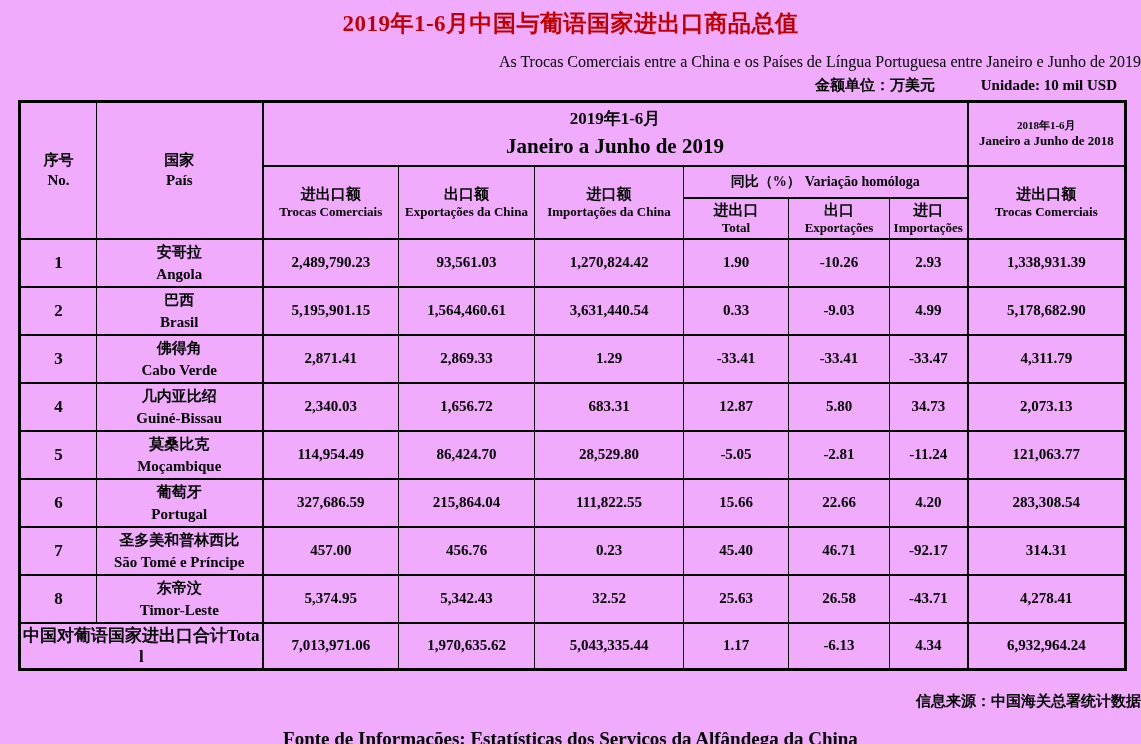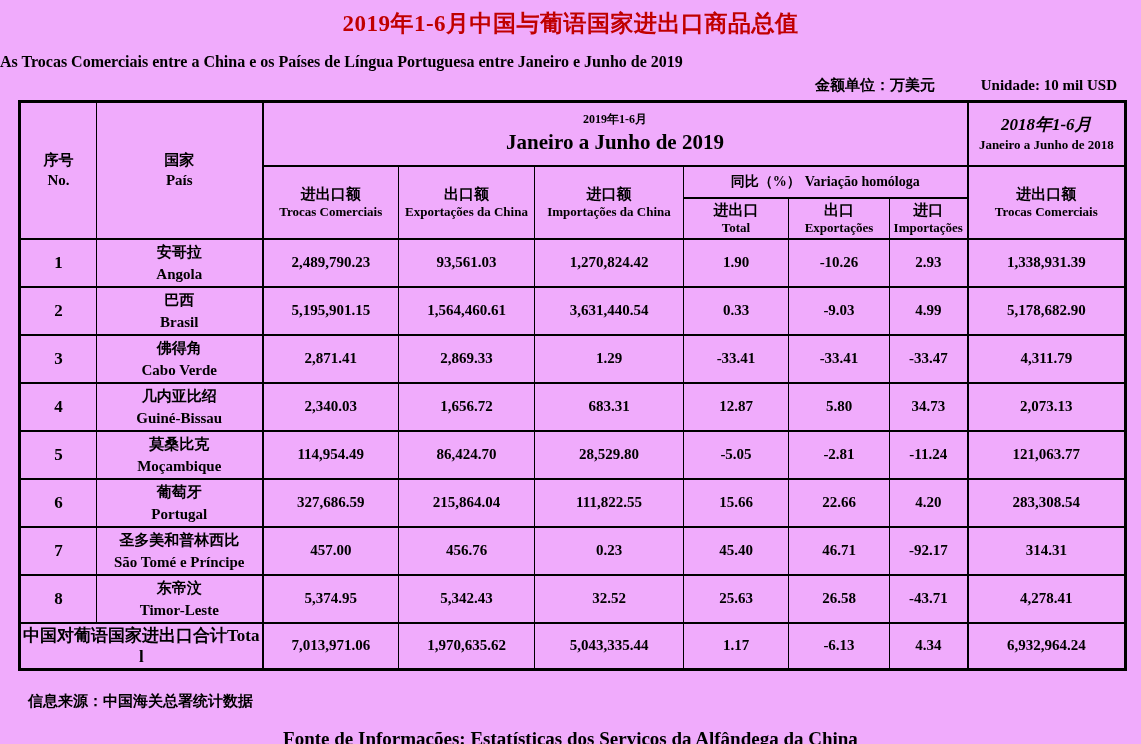--- a/index.html
+++ b/index.html
@@ -14,23 +14,23 @@
   }
   .title-zh {
     margin: 8px 0 0 0;
     text-align: center;
     font-size: 23px;
     font-weight: bold;
     letter-spacing: 0.5px;
   }
   .title-pt {
     margin: 14px 0 0 0;
-    text-align: left;
+    text-align: right;
     font-size: 16px;
-    font-weight: bold;
+    font-weight: normal;
   }
   .unit-line {
     margin-top: 5px;
     padding-right: 24px;
     text-align: right;
     font-size: 15px;
     font-weight: bold;
   }
   .unit-line .unit-pt { margin-left: 42px; }
 
@@ -53,39 +53,39 @@
   }
   .bl2 { border-left-width: 2px !important; }
   thead tr.rowA  { height: 64px; }
   thead tr.rowB  { height: 32px; }
   thead tr.rowC  { height: 36px; }
   tbody tr.body-row { height: 48px; }
   tbody tr.total-row { height: 44px; }
 
   .zh  { font-size: 15px; line-height: 1.35; text-align: center; }
   .pt  { font-size: 13px; line-height: 1.3; }
-  .period-zh { font-size: 12px; line-height: 1.45; }
+  .period-zh { font-size: 17px; line-height: 1.45; }
   .period-pt { font-size: 21px; line-height: 1.35; }
-  .p2018-zh  { font-size: 17px; line-height: 1.35; font-style: italic; }
+  .p2018-zh  { font-size: 11px; line-height: 1.35; }
   .p2018-pt  { font-size: 13px; line-height: 1.3; }
   .yoy-head  { font-size: 14px; }
 
   td.cell-no { font-size: 17px; }
   .country-zh { font-size: 15px; line-height: 1.5; }
   .country-pt { font-size: 15px; line-height: 1.35; }
   td.num { font-size: 15px; }
   td.total-label {
     font-size: 17px;
     line-height: 1.25;
     word-break: break-all;
     padding: 0 1px;
   }
   .source-zh {
     margin-top: 21px;
-    text-align: left;
+    text-align: right;
     font-size: 15px;
     font-weight: bold;
     font-family: Liberation Serif, serif;
     padding-left: 28px;
   }
   .source-pt {
     margin-top: 17px;
     text-align: center;
     font-size: 19px;
     font-weight: bold;

